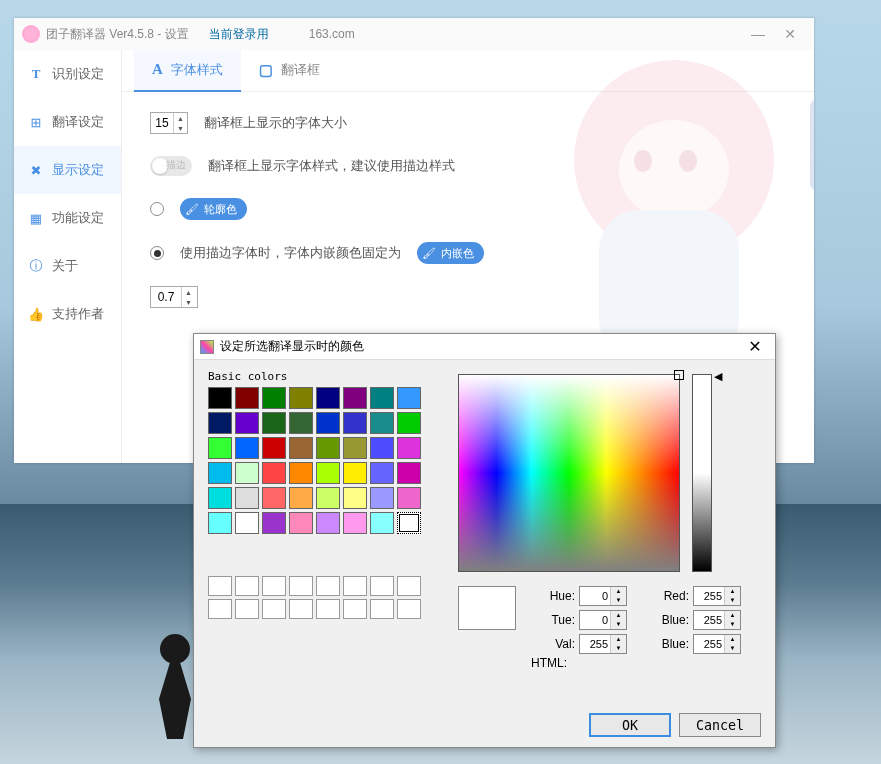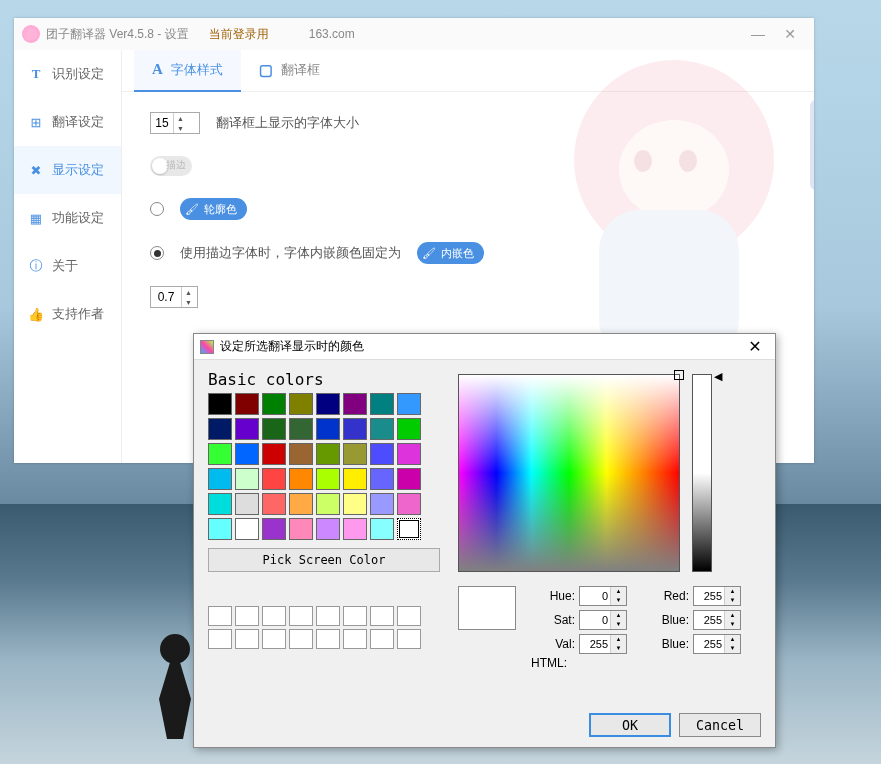--- a/index.html
+++ b/index.html
@@ -6,21 +6,21 @@
 body { width: 881px; height: 764px; overflow: hidden; position: relative; background: linear-gradient(180deg, #b8d8ea 0%, #a8c8dd 40%, #6b8ca3 65%, #4a6b82 75%, #5a7890 100%); }
 .bg-sea { position:absolute; bottom:0; left:0; right:0; height:260px; background: linear-gradient(180deg, #3a5a6f 0%, #5a7a8f 30%, #9ab5c5 60%, #c5d5dd 100%); }
 .bg-runner { position:absolute; left:145px; bottom:10px; width:60px; height:120px; }
 .bg-runner::before { content:''; position:absolute; width:30px; height:30px; border-radius:50%; background:#1a1a1a; left:15px; top:0; }
 .bg-runner::after { content:''; position:absolute; width:40px; height:80px; background:#1a1a1a; left:10px; top:25px; clip-path: polygon(40% 0, 60% 0, 90% 50%, 70% 100%, 30% 100%, 10% 50%); }
 
 .main-window { position: absolute; left: 14px; top: 18px; width: 800px; height: 445px; background: #fff; box-shadow: 0 0 3px rgba(0,0,0,0.2); }
 .title-bar { height: 32px; display: flex; align-items: center; padding: 0 8px; background: #fafafa; font-size: 12px; color: #666; }
 .title-bar .app-icon { width:18px; height:18px; border-radius:50%; background: radial-gradient(circle, #ffb3d9 40%, #ff99cc 100%); margin-right:6px; }
 .title-bar .title-text { flex: 0 0 auto; margin-right: 20px; color:#888; }
-.title-bar .user-label { color:#a16207; }
+.title-bar .user-label { color:#0369a1; }
 .title-bar .user-email { color:#888; margin-left: 40px; }
 .title-bar .spacer { flex: 1; }
 .win-btn { width: 32px; height: 28px; display:flex; align-items:center; justify-content:center; color:#999; font-size:14px; cursor:pointer; }
 
 .main-body { display: flex; height: calc(100% - 32px); }
 .sidebar { width: 108px; border-right: 1px solid #eee; background:#fff; }
 .side-item { height: 48px; display:flex; align-items:center; padding-left:14px; font-size:13px; color:#666; cursor:pointer; gap:8px; }
 .side-item.active { background:#f0f7ff; color:#4a90e2; }
 .side-icon { width:16px; height:16px; display:flex; align-items:center; justify-content:center; }
 
@@ -33,41 +33,41 @@
 .mascot .eye1 { position:absolute; width:18px; height:22px; border-radius:50%; background:#d47a8a; left:110px; top:110px; }
 .mascot .eye2 { position:absolute; width:18px; height:22px; border-radius:50%; background:#d47a8a; left:155px; top:110px; }
 
 .tabs { height: 42px; display:flex; align-items:center; border-bottom:1px solid #eee; padding-left:12px; gap:0; }
 .tab { height:42px; display:flex; align-items:center; padding:0 18px; font-size:13px; color:#888; gap:8px; border-bottom:2px solid transparent; cursor:pointer; }
 .tab.active { color:#4a90e2; border-bottom:2px solid #4a90e2; background:#f5f9ff; }
 .tab-icon { font-weight:bold; font-size:15px; font-family: serif; }
 
 .settings { padding: 20px 28px; }
 .row { display:flex; align-items:center; gap:16px; margin-bottom: 22px; font-size:13px; color:#555; }
-.spinner { width:50px; height:22px; border:1px solid #aaa; display:flex; align-items:center; }
+.spinner { width:38px; height:22px; border:1px solid #aaa; display:flex; align-items:center; }
 .spinner input { width:22px; border:none; text-align:center; font-size:12px; outline:none; }
 .spinner-btns { width:14px; height:20px; display:flex; flex-direction:column; border-left:1px solid #ccc; }
 .spinner-btns span { flex:1; font-size:7px; display:flex; align-items:center; justify-content:center; color:#555; cursor:pointer; line-height:1; }
 select { height:24px; width:188px; border:1px solid #aaa; font-size:12px; padding:0 4px; }
 .toggle { width:42px; height:20px; border-radius:10px; background:#e8e8e8; position:relative; cursor:pointer; }
 .toggle .knob { position:absolute; width:16px; height:16px; border-radius:50%; background:#fff; top:2px; left:2px; box-shadow:0 1px 2px rgba(0,0,0,0.2); }
 .toggle .tlabel { position:absolute; right:6px; top:2px; font-size:10px; color:#bbb; }
 .radio { width:14px; height:14px; border:1.5px solid #888; border-radius:50%; display:inline-flex; align-items:center; justify-content:center; cursor:pointer; flex-shrink:0; }
 .radio.checked::after { content:''; width:7px; height:7px; border-radius:50%; background:#333; }
 .color-pill { display:inline-flex; align-items:center; height:22px; border-radius:11px; background:#4a90e2; color:#fff; font-size:11px; padding:0 10px 0 4px; gap:4px; cursor:pointer; }
 .color-pill .brush { width:16px; height:16px; display:flex; align-items:center; justify-content:center; }
 
 
 .dialog { position:absolute; left:193px; top:333px; width:583px; height:415px; background:#f0f0f0; border:1px solid #888; box-shadow: 2px 2px 8px rgba(0,0,0,0.3); font-size:12px; }
 .dlg-title { height:26px; display:flex; align-items:center; padding:0 6px; background:#fff; border-bottom:1px solid #ddd; }
 .dlg-title .dlg-icon { width:14px; height:14px; background:linear-gradient(45deg,#4af,#f4a,#af4); margin-right:6px; border:1px solid #888; }
 .dlg-title .dlg-close { margin-left:auto; width:28px; height:22px; display:flex; align-items:center; justify-content:center; font-size:16px; cursor:pointer; }
 .dlg-body { padding: 10px 14px; display:flex; gap:18px; }
 .dlg-left { width: 232px; }
-.dlg-label { font-family: SimSun, monospace; font-size:16px; margin-bottom:4px; }
+.dlg-label { font-family: SimSun, monospace; font-size:11px; margin-bottom:4px; }
 .swatch-grid { display:grid; grid-template-columns: repeat(8, 24px); grid-auto-rows:22px; gap:3px; margin-bottom:8px; }
 .swatch { border:1px solid #666; cursor:pointer; }
 .swatch.sel { border:1px dotted #000; outline:1px solid #000; outline-offset:-3px; }
 .dlg-btn { width:100%; height:24px; background:#e8e8e8; border:1px solid #aaa; font-family:SimSun,monospace; font-size:12px; cursor:pointer; }
 .custom-grid { display:grid; grid-template-columns: repeat(8, 24px); grid-auto-rows:20px; gap:3px; margin-bottom:10px; }
 .custom-swatch { border:1px solid #999; background:#fff; cursor:pointer; }
 .dlg-right { flex:1; position:relative; }
 .gradient-box { position:absolute; left:0; top:4px; width:222px; height:198px; border:1px solid #555;
   background:
     linear-gradient(to top, #808080, rgba(128,128,128,0) 50%, rgba(255,255,255,0) 50%, #fff),
@@ -160,20 +160,21 @@
                 <span>▼</span>
               </div>
           </div>
           <span>翻译框上显示的字体大小</span>
         </div>
         <div class="row">
           <div class="toggle">
             <div class="knob"></div>
             <span class="tlabel">描边</span>
           </div>
+          <span>翻译框上显示字体样式，建议使用描边样式</span>
         </div>
         <div class="row">
           <span class="radio"></span>
           <span class="color-pill">
             <span class="brush">🖌</span>
             <span>轮廓色</span>
           </span>
         </div>
         <div class="row">
           <span class="radio checked"></span>
@@ -249,21 +250,20 @@
           <div class="swatch" style="background: rgb(238, 102, 204);"></div>
           <div class="swatch" style="background: rgb(102, 255, 255);"></div>
           <div class="swatch" style="background: rgb(255, 255, 255);"></div>
           <div class="swatch" style="background: rgb(153, 51, 204);"></div>
           <div class="swatch" style="background: rgb(255, 136, 187);"></div>
           <div class="swatch" style="background: rgb(204, 136, 255);"></div>
           <div class="swatch" style="background: rgb(255, 153, 238);"></div>
           <div class="swatch" style="background: rgb(136, 255, 255);"></div>
           <div class="swatch sel" style="background: rgb(255, 255, 255);"></div>
         </div>
-      <button class="dlg-btn">Pick Screen Color</button>
       <div style="height:34px"></div>
       <div class="custom-grid">
         <div class="custom-swatch"></div>
           <div class="custom-swatch"></div>
           <div class="custom-swatch"></div>
           <div class="custom-swatch"></div>
           <div class="custom-swatch"></div>
           <div class="custom-swatch"></div>
           <div class="custom-swatch"></div>
           <div class="custom-swatch"></div>
@@ -294,21 +294,21 @@
             </div>
           </div>
         <label>Red:</label>
         <div class="num-in">
             <input value="255" style="">
             <div class="arrows">
               <span>▲</span>
               <span>▼</span>
             </div>
           </div>
-        <label>Sat:</label>
+        <label>Tue:</label>
         <div class="num-in">
             <input value="0" style="">
             <div class="arrows">
               <span>▲</span>
               <span>▼</span>
             </div>
           </div>
         <label>Blue:</label>
         <div class="num-in">
             <input value="255" style="">

